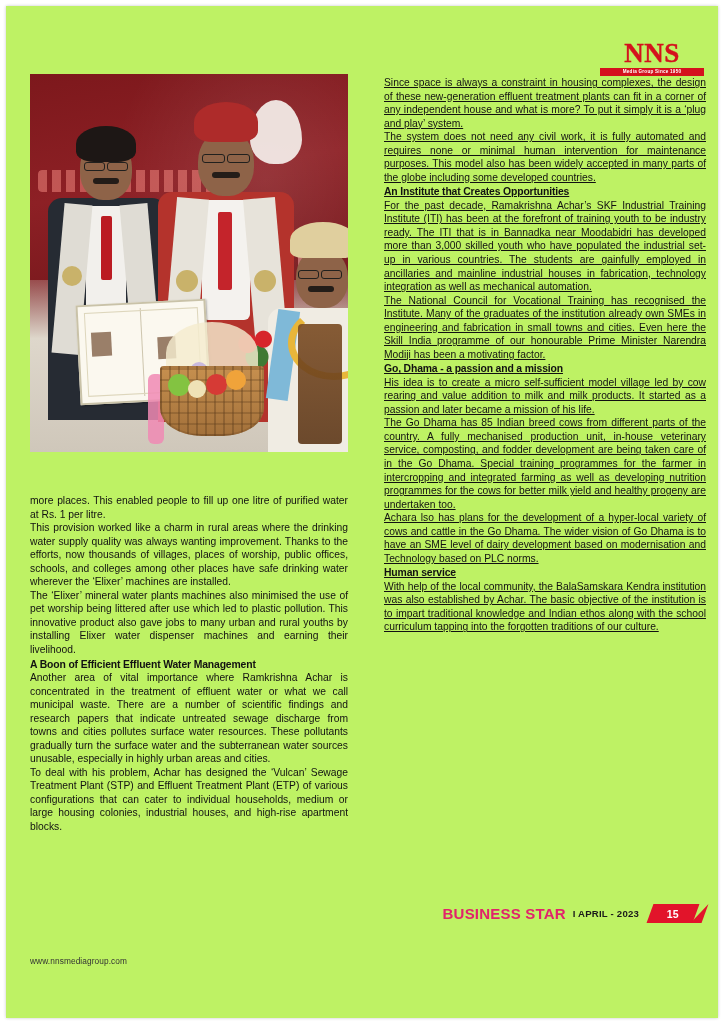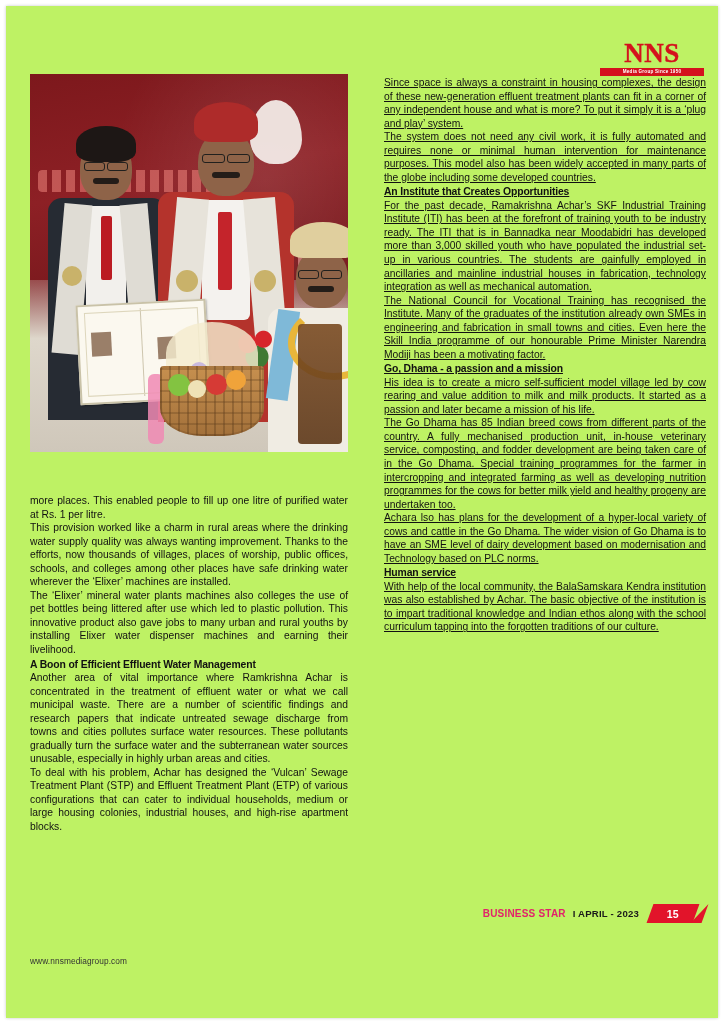--- a/index.html
+++ b/index.html
@@ -270,21 +270,21 @@
   }
   .footer-right {
     position: absolute;
     right: 22px;
     top: 898px;
     display: flex;
     align-items: center;
     gap: 7px;
   }
   .footer-right .bs {
-    font-size: 10px;
+    font-size: 15px;
     font-weight: bold;
     color: #e2226b;
     letter-spacing: 0.2px;
   }
   .footer-right .issue {
     font-size: 9.6px;
     font-weight: bold;
     color: #1a1a1a;
     letter-spacing: 0.2px;
     text-align: center;
@@ -391,21 +391,21 @@
       </div>
       <div class="fruit f1"></div>
       <div class="fruit f2"></div>
       <div class="fruit f3"></div>
       <div class="fruit f4"></div>
     </div>
 
     <div class="col col-left">
       <p>more places. This enabled people to fill up one litre of purified water at Rs. 1 per litre.</p>
       <p>This provision worked like a charm in rural areas where the drinking water supply quality was always wanting improvement. Thanks to the efforts, now thousands of villages, places of worship, public offices, schools, and colleges among other places have safe drinking water wherever the ‘Elixer’ machines are installed.</p>
-      <p>The ‘Elixer’ mineral water plants machines also colleges the use of pet bottles being littered after use which led to plastic pollution. This innovative product also gave jobs to many urban and rural youths by installing Elixer water dispenser machines and earning their livelihood.</p>
+      <p>The ‘Elixer’ mineral water plants machines also minimised the use of pet worship being littered after use which led to plastic pollution. This innovative product also gave jobs to many urban and rural youths by installing Elixer water dispenser machines and earning their livelihood.</p>
       <h3>A Boon of Efficient Effluent Water Management</h3>
       <p>Another area of vital importance where Ramkrishna Achar is concentrated in the treatment of effluent water or what we call municipal waste. There are a number of scientific findings and research papers that indicate untreated sewage discharge from towns and cities pollutes surface water resources. These pollutants gradually turn the surface water and the subterranean water sources unusable, especially in highly urban areas and cities.</p>
       <p>To deal with his problem, Achar has designed the ‘Vulcan’ Sewage Treatment Plant (STP) and Effluent Treatment Plant (ETP) of various configurations that can cater to individual households, medium or large housing colonies, industrial houses, and high-rise apartment blocks.</p>
     </div>
 
     <div class="col col-right">
       <p>Since space is always a constraint in housing complexes, the design of these new-generation effluent treatment plants can fit in a corner of any independent house and what is more? To put it simply it is a ‘plug and play’ system.</p>
       <p>The system does not need any civil work, it is fully automated and requires none or minimal human intervention for maintenance purposes. This model also has been widely accepted in many parts of the globe including some developed countries.</p>
       <h3>An Institute that Creates Opportunities</h3>
       <p>For the past decade, Ramakrishna Achar’s SKF Industrial Training Institute (ITI) has been at the forefront of training youth to be industry ready. The ITI that is in Bannadka near Moodabidri has developed more than 3,000 skilled youth who have populated the industrial set-up in various countries. The students are gainfully employed in ancillaries and mainline industrial houses in fabrication, technology integration as well as mechanical automation.</p>

